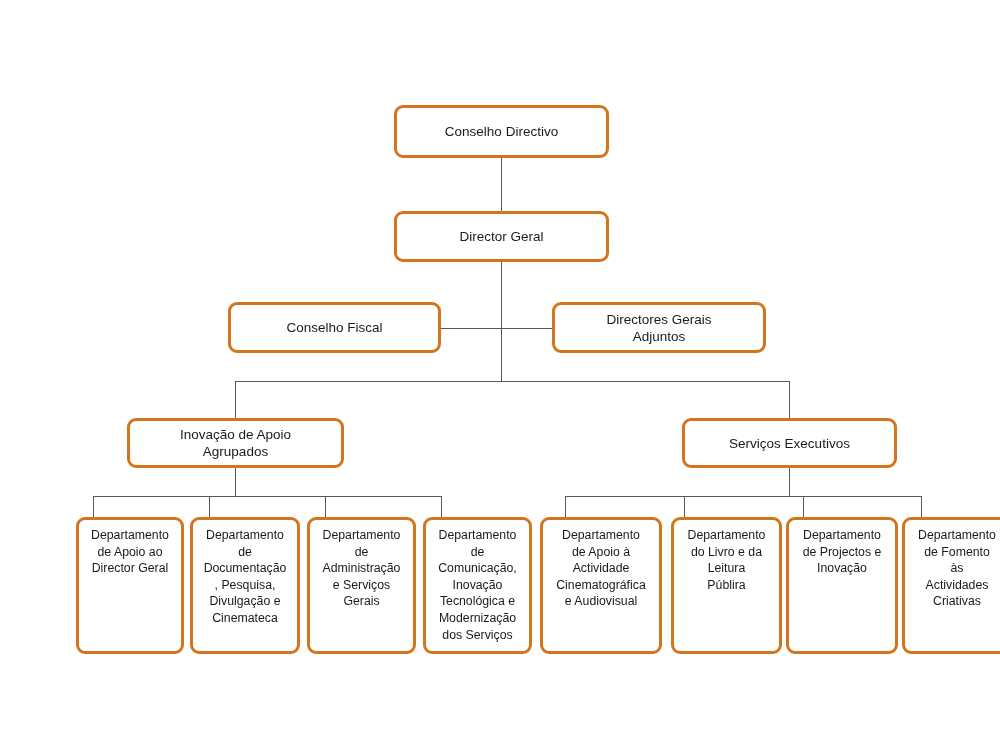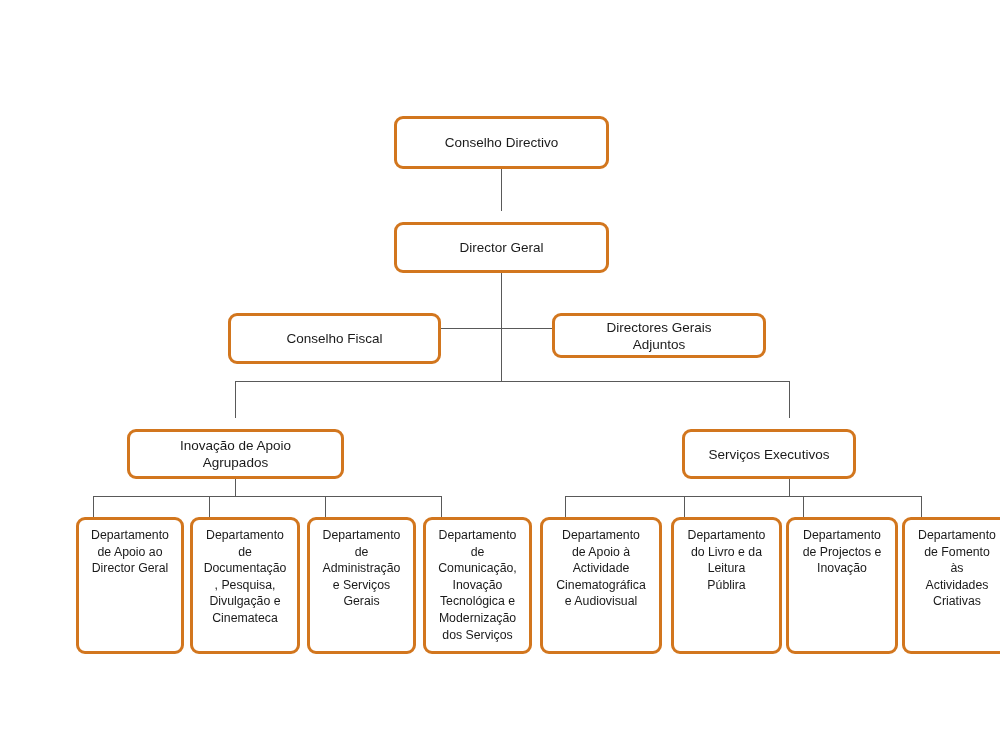--- a/index.html
+++ b/index.html
@@ -27,21 +27,20 @@
   }
   .node-label {
     display: block;
     white-space: pre-line;
   }
   
   .node.level-a {
     display: flex;
     align-items: center;
     justify-content: center;
-    margin-top: 11px;
   }
   .node.level-a .node-label {
     font-size: 13.5px;
     line-height: 17px;
   }
   
   .node.level-dept {
     padding: 7px 4px 0 4px;
     margin-left: 36px;
   }
@@ -93,31 +92,31 @@
   </div>
 
   <div class="node level-a" style="left:394px; top:211px; width:215px; height:51px;">
     <span class="node-label">Director Geral</span>
   </div>
 
   <div class="node level-a" style="left:228px; top:302px; width:213px; height:51px;text-align:right;">
     <span class="node-label">Conselho Fiscal</span>
   </div>
 
-  <div class="node level-a" style="left:552px; top:302px; width:214px; height:45px;">
+  <div class="node level-a" style="left:552px; top:302px; width:214px; height:51px;">
     <span class="node-label">Directores Gerais
 Adjuntos</span>
   </div>
 
   <div class="node level-a" style="left:127px; top:418px; width:217px; height:50px;">
     <span class="node-label">Inovação de Apoio
 Agrupados</span>
   </div>
 
-  <div class="node level-a" style="left:682px; top:418px; width:174px; height:50px;text-align:right;">
+  <div class="node level-a" style="left:682px; top:418px; width:215px; height:50px;text-align:right;">
     <span class="node-label">Serviços Executivos</span>
   </div>
 
   <div class="node level-dept" style="left:40px; top:517px; width:108px; height:137px;">
     <span class="node-label">Departamento
 de Apoio ao
 Director Geral</span>
   </div>
 
   <div class="node level-dept" style="left:154px; top:517px; width:110px; height:137px;">

